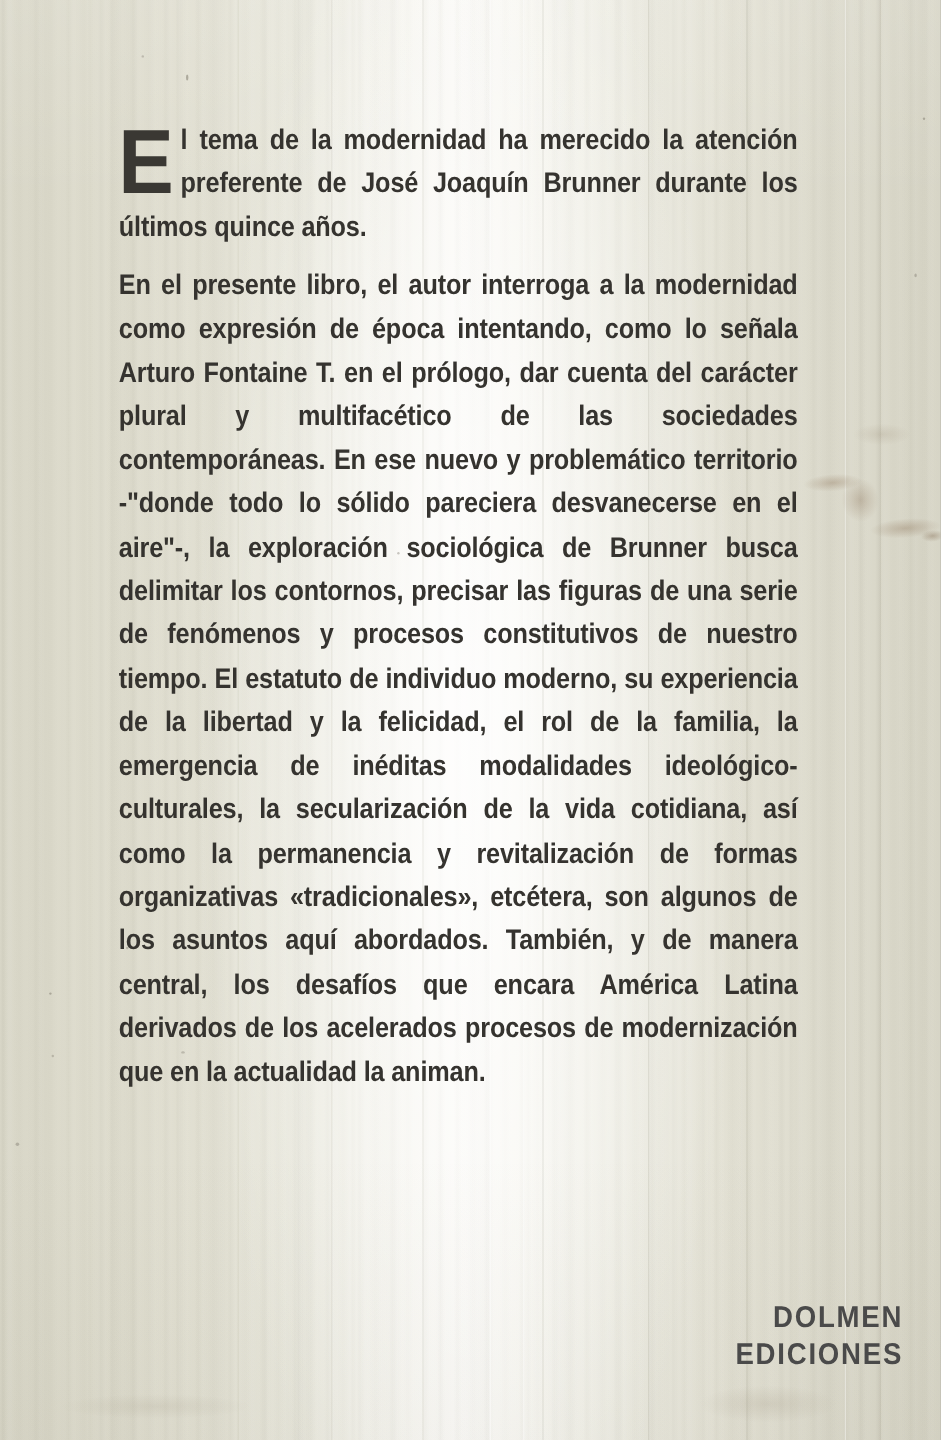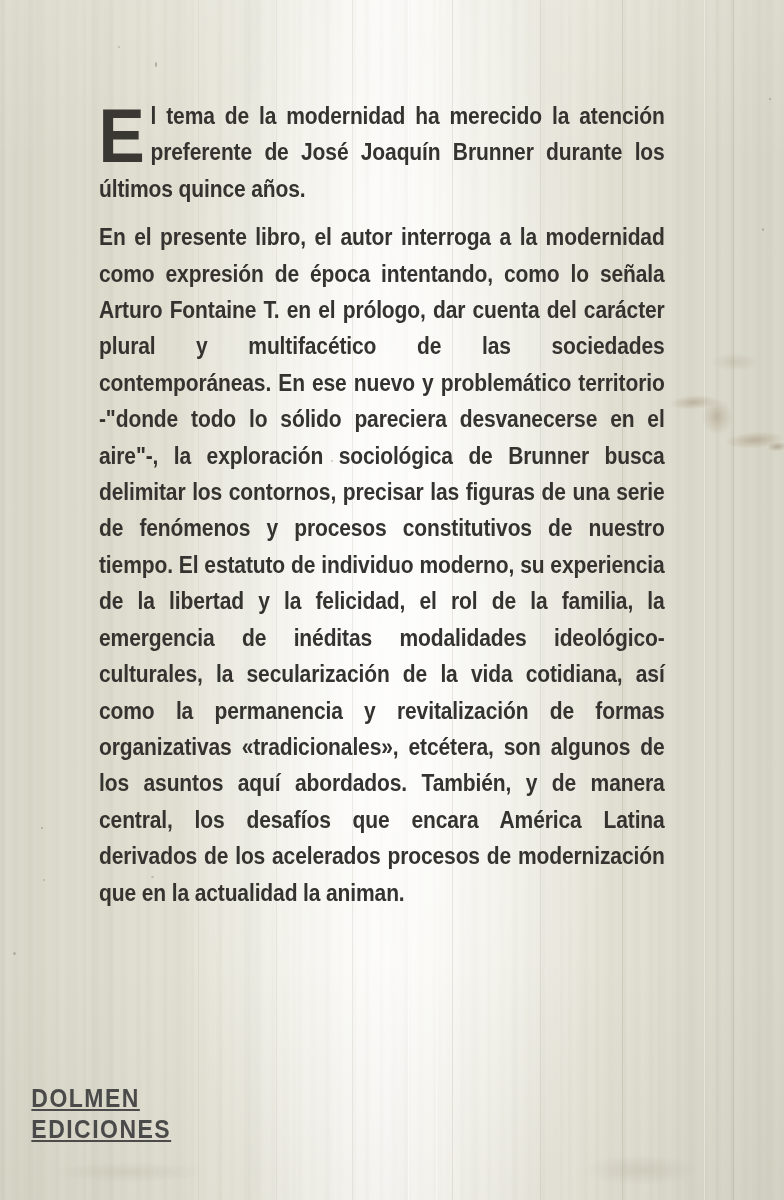--- a/index.html
+++ b/index.html
@@ -183,23 +183,22 @@
     color: #3a3833;
     transform: scaleX(1.02);
   }
 
   
   .imprint {
     position: absolute;
     left: 0;
     right: 0;
     top: 1083px;
-    text-align: left;
+    text-align: right;
     color: #4b4b4b;
-    text-decoration: underline;
   }
 
   .imprint-line {
     font-family: "Liberation Sans Narrow", "Liberation Sans", sans-serif;
     font-weight: 700;
     font-size: 25px;
     line-height: 31px;
     letter-spacing: 1.6px;
     color: #4a4a4a;
     transform: scaleX(0.92);

